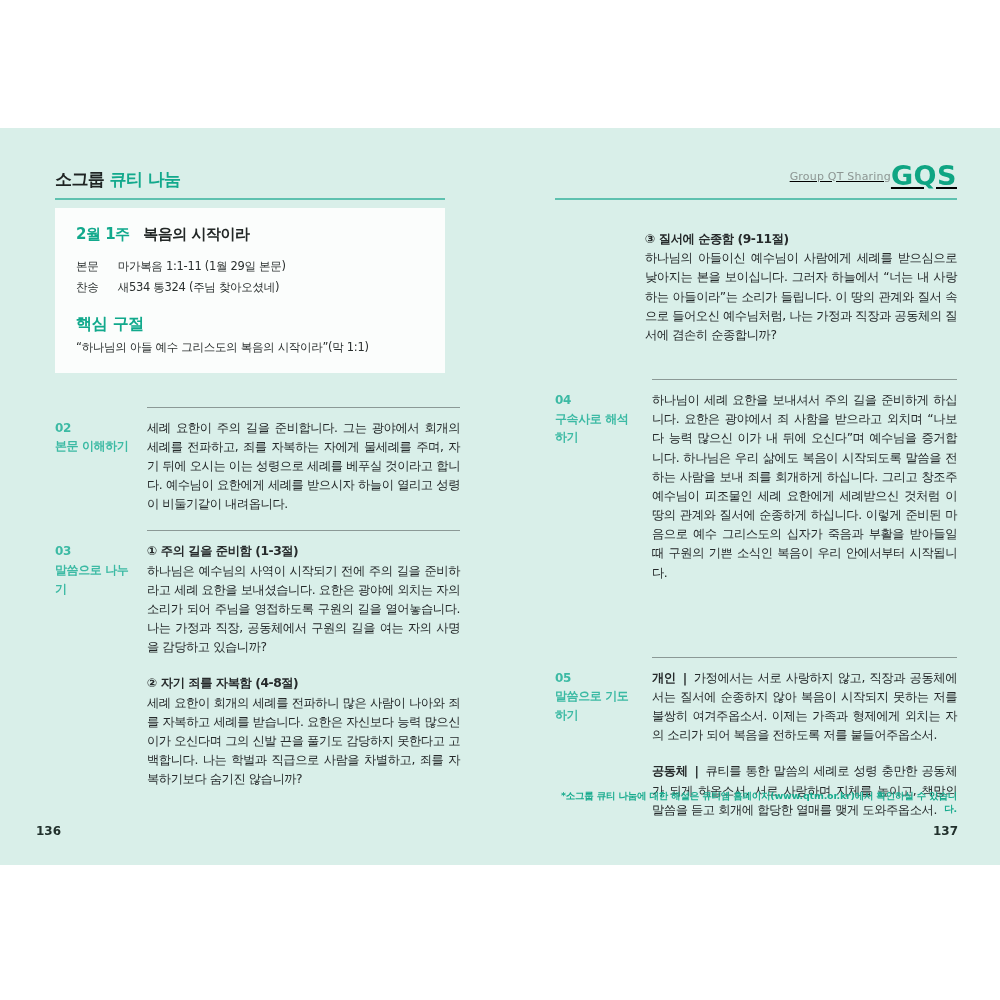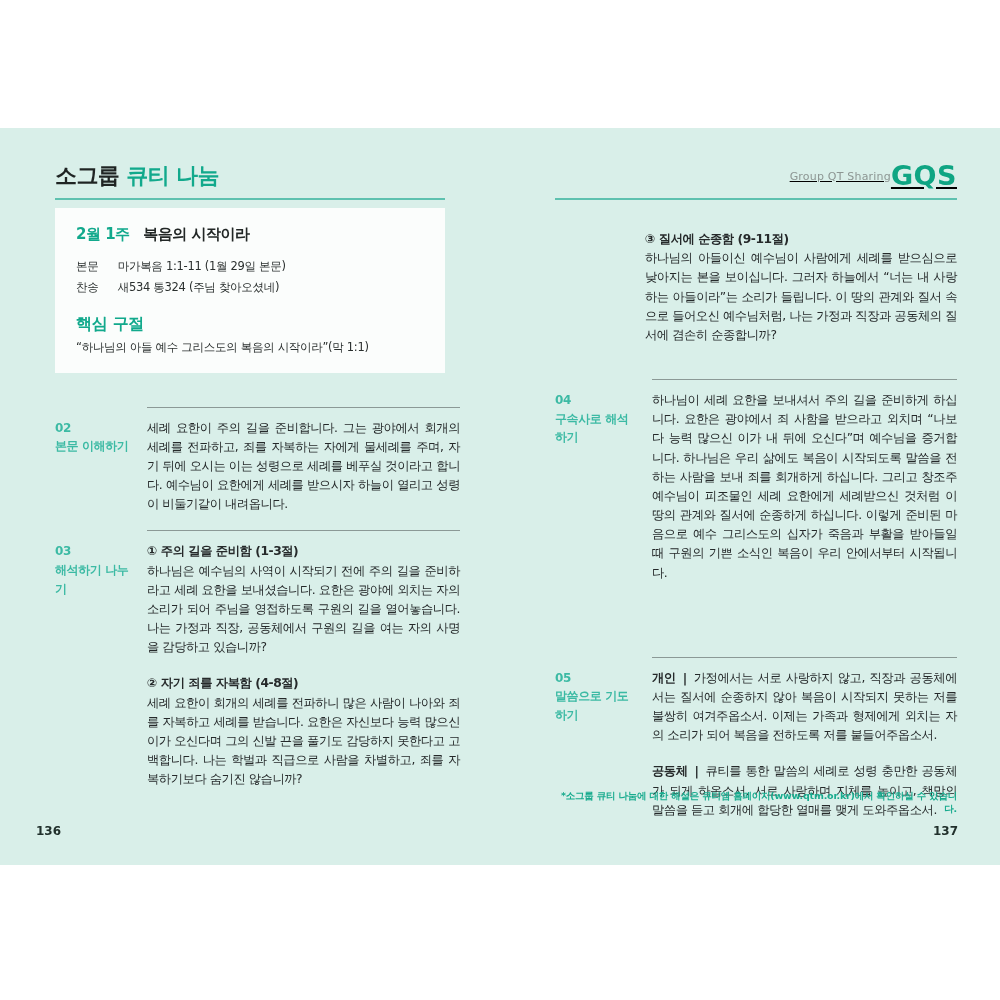--- a/index.html
+++ b/index.html
@@ -12,21 +12,21 @@
     position:absolute;left:0;top:128px;width:1000px;height:737px;
     background:#d9efe9;overflow:hidden;
   }
   .page{position:absolute;top:33px;}
   .page-left{left:55px;width:405px;}
   .page-right{left:555px;width:402px;}
 
   
   .page-hdr{height:30px;display:flex;align-items:flex-end;}
   .page-hdr.right{justify-content:flex-end;align-items:center;text-decoration:underline;}
-  .hdr-title{font-size:22px;font-weight:bold;color:#1f2423;letter-spacing:-0.6px;}
+  .hdr-title{font-size:17px;font-weight:bold;color:#1f2423;letter-spacing:-0.6px;}
   .hdr-title .teal{color:#12a98c;}
   .hdr-caption{color:#8d9693;font-size:11px;letter-spacing:0.2px;}
   .logo{color:#0fa583;font-size:27px;font-weight:bold;line-height:0.85;letter-spacing:0.5px;}
   .hdr-rule{height:2px;background:#5ec1af;margin-top:7px;}
   .page-left .hdr-rule{width:390px;}
   .page-right .hdr-rule{width:402px;}
 
   
   .info-box{
     margin-top:8px;width:390px;box-sizing:border-box;background:#fbfdfc;
@@ -116,21 +116,21 @@
           <div>본문 이해하기</div>
         </div>
         <div class="sec-body">
           <p>세례 요한이 주의 길을 준비합니다. 그는 광야에서 회개의 세례를 전파하고, 죄를 자복하는 자에게 물세례를 주며, 자기 뒤에 오시는 이는 성령으로 세례를 베푸실 것이라고 합니다. 예수님이 요한에게 세례를 받으시자 하늘이 열리고 성령이 비둘기같이 내려옵니다.</p>
         </div>
       </div>
 
       <div class="section">
         <div class="sec-head">
           <div>03</div>
-          <div>해석하기 나누기</div>
+          <div>말씀으로 나누기</div>
         </div>
         <div class="sec-body">
           <div class="item">
             <p class="item-heading">① 주의 길을 준비함 (1-3절)</p>
             <p>하나님은 예수님의 사역이 시작되기 전에 주의 길을 준비하라고 세례 요한을 보내셨습니다. 요한은 광야에 외치는 자의 소리가 되어 주님을 영접하도록 구원의 길을 열어놓습니다. 나는 가정과 직장, 공동체에서 구원의 길을 여는 자의 사명을 감당하고 있습니까?</p>
           </div>
           <div class="item">
             <p class="item-heading">② 자기 죄를 자복함 (4-8절)</p>
             <p>세례 요한이 회개의 세례를 전파하니 많은 사람이 나아와 죄를 자복하고 세례를 받습니다. 요한은 자신보다 능력 많으신 이가 오신다며 그의 신발 끈을 풀기도 감당하지 못한다고 고백합니다. 나는 학벌과 직급으로 사람을 차별하고, 죄를 자복하기보다 숨기진 않습니까?</p>
           </div>

